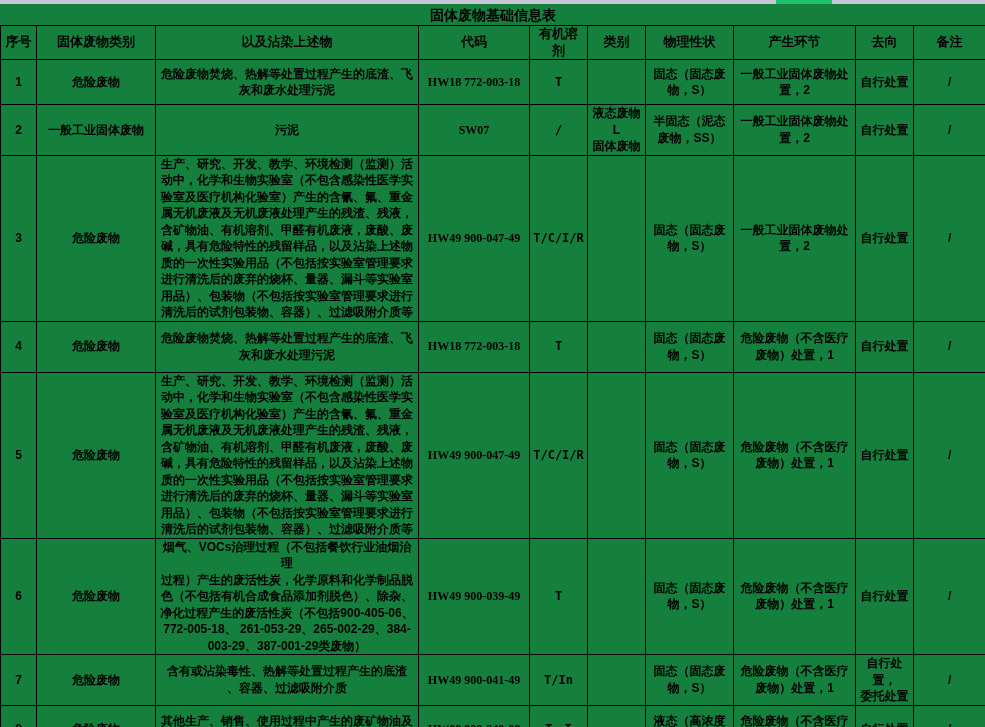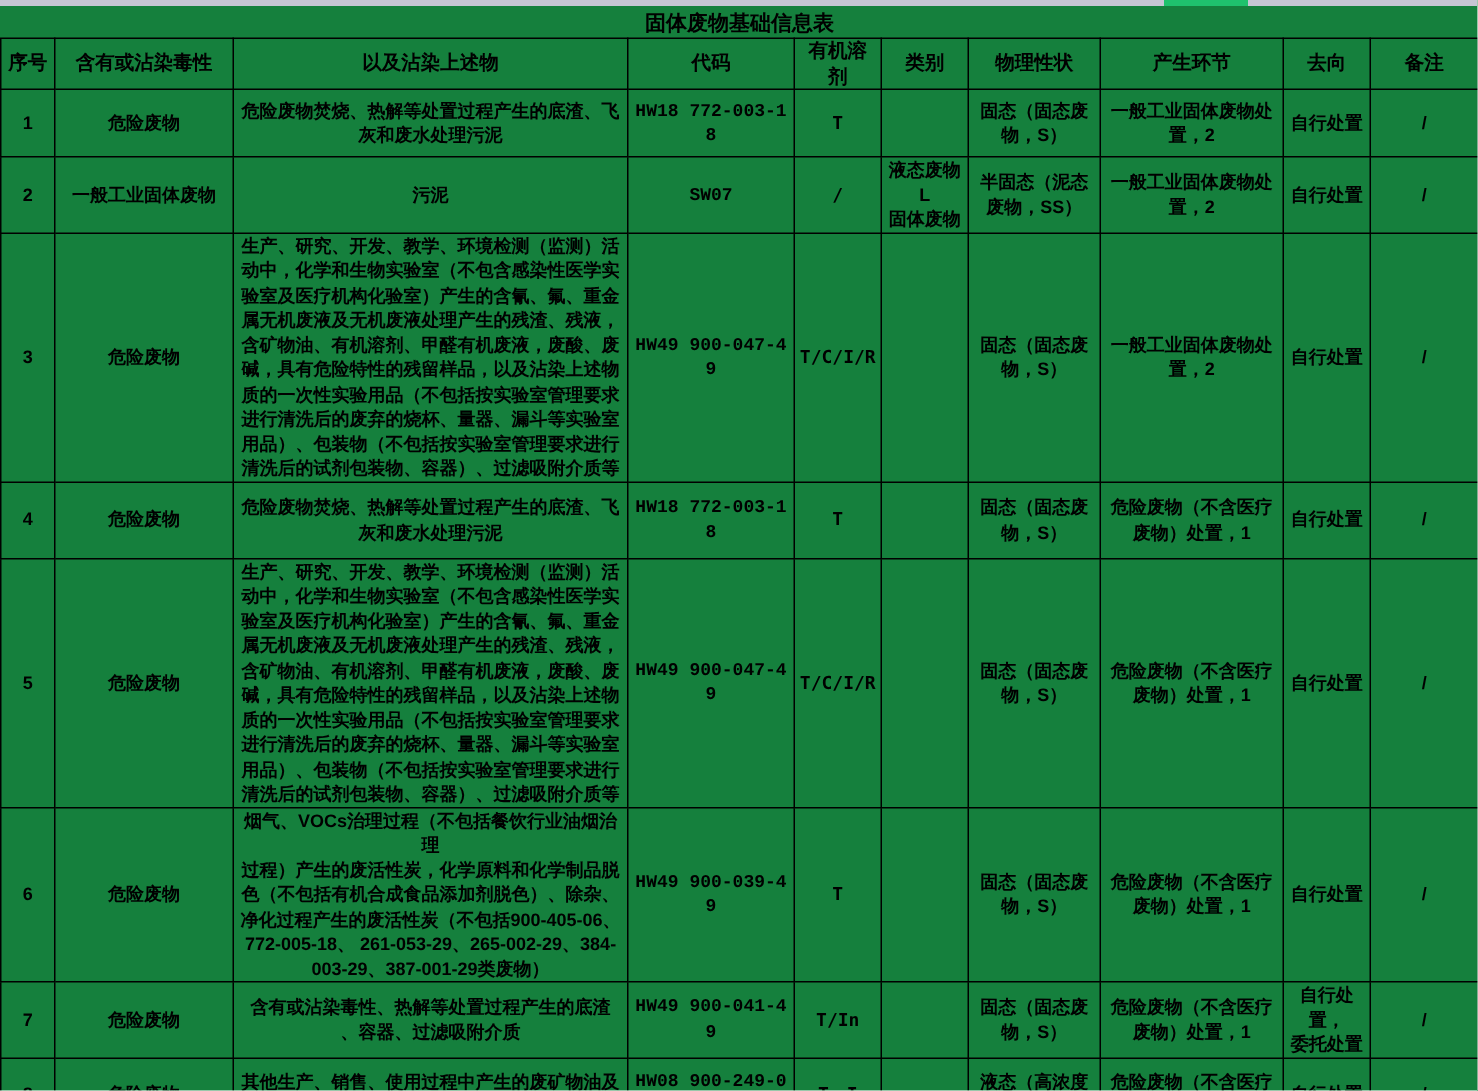--- a/index.html
+++ b/index.html
@@ -49,21 +49,21 @@
   tr.r1{height:45px;}
   tr.r2{height:36px;}
   tr.r3{height:164px;}
   tr.r4{height:51px;}
   tr.r5{height:164px;}
   tr.r6{height:113px;}
   tr.r7{height:40px;}
   tr.r8{height:48px;}
   td.name-l{text-align:left;padding:0 4px;margin-left:10px;}
   td.name-c{text-align:center;padding:0 4px;}
-  td.code{font-family:Liberation Mono, monospace;white-space:pre;font-size:12px;}
+  td.code{font-family:Liberation Serif, serif;white-space:pre;font-size:12px;}
   td.hz{font-family:"DejaVu Sans Mono",monospace;font-size:12px;}
   td.flushL{text-align:left;padding-left:1px;}
 </style>
 </head>
 <body>
 
 <div class="screen">
 
   <div class="top-strip">
     <div class="thumb"></div>
@@ -81,21 +81,21 @@
         <col style="width:122px">
         <col style="width:58px">
       <col style="width:72px">
     </colgroup>
     <thead>
       <tr class="title-row">
         <td colspan="10">固体废物基础信息表</td>
       </tr>
       <tr class="header-row">
         <th>序号</th>
-        <th>含有或沾染毒性</th>
+        <th>固体废物类别</th>
         <th>以及沾染上述物</th>
         <th>代码</th>
         <th>有机溶剂</th>
         <th>类别</th>
         <th>物理性状</th>
         <th>产生环节</th>
         <th>去向</th>
         <th>备注</th>
       </tr>
     </thead>

